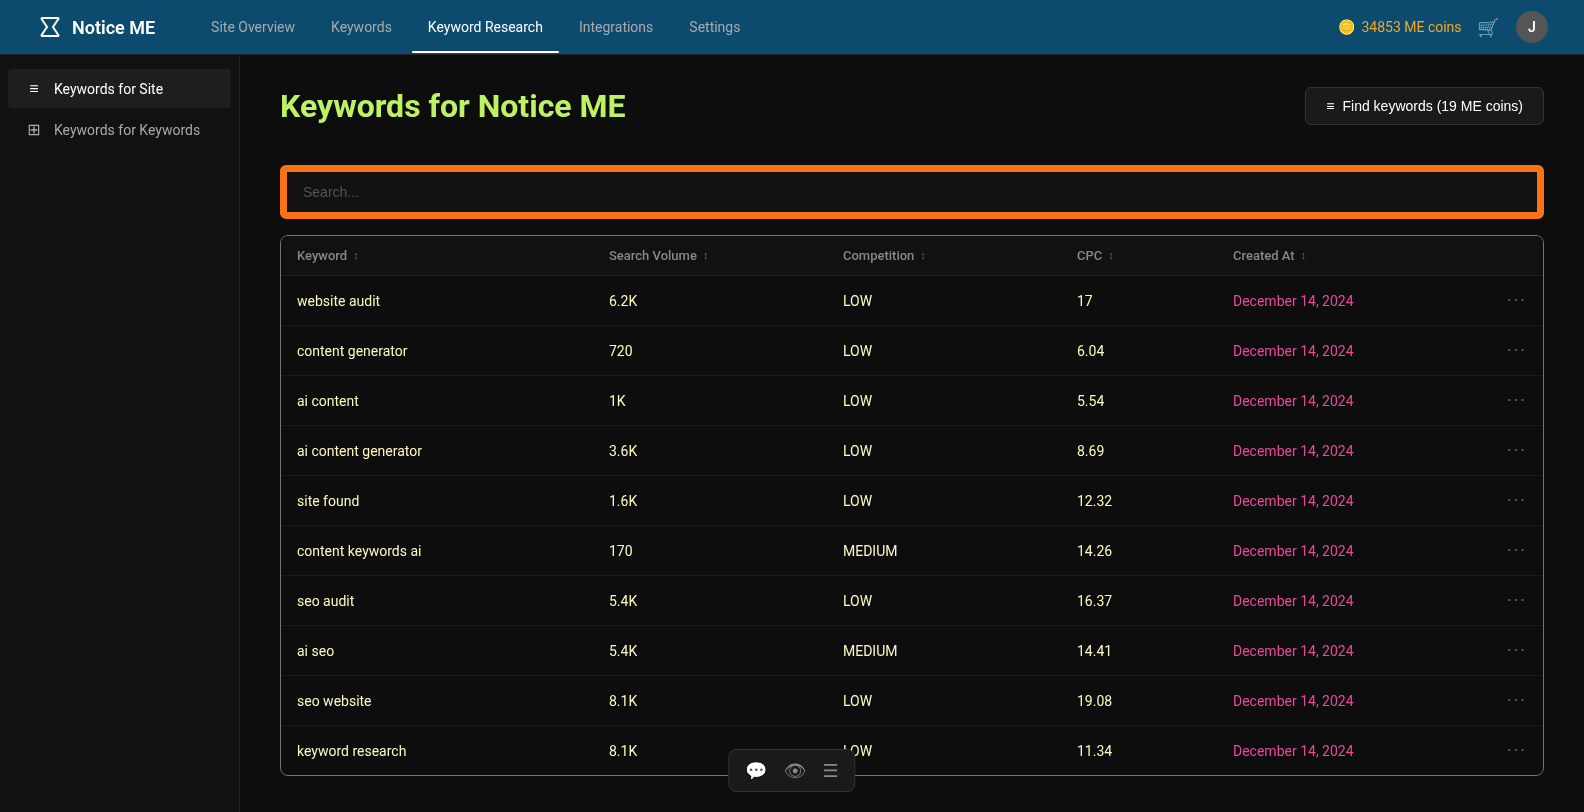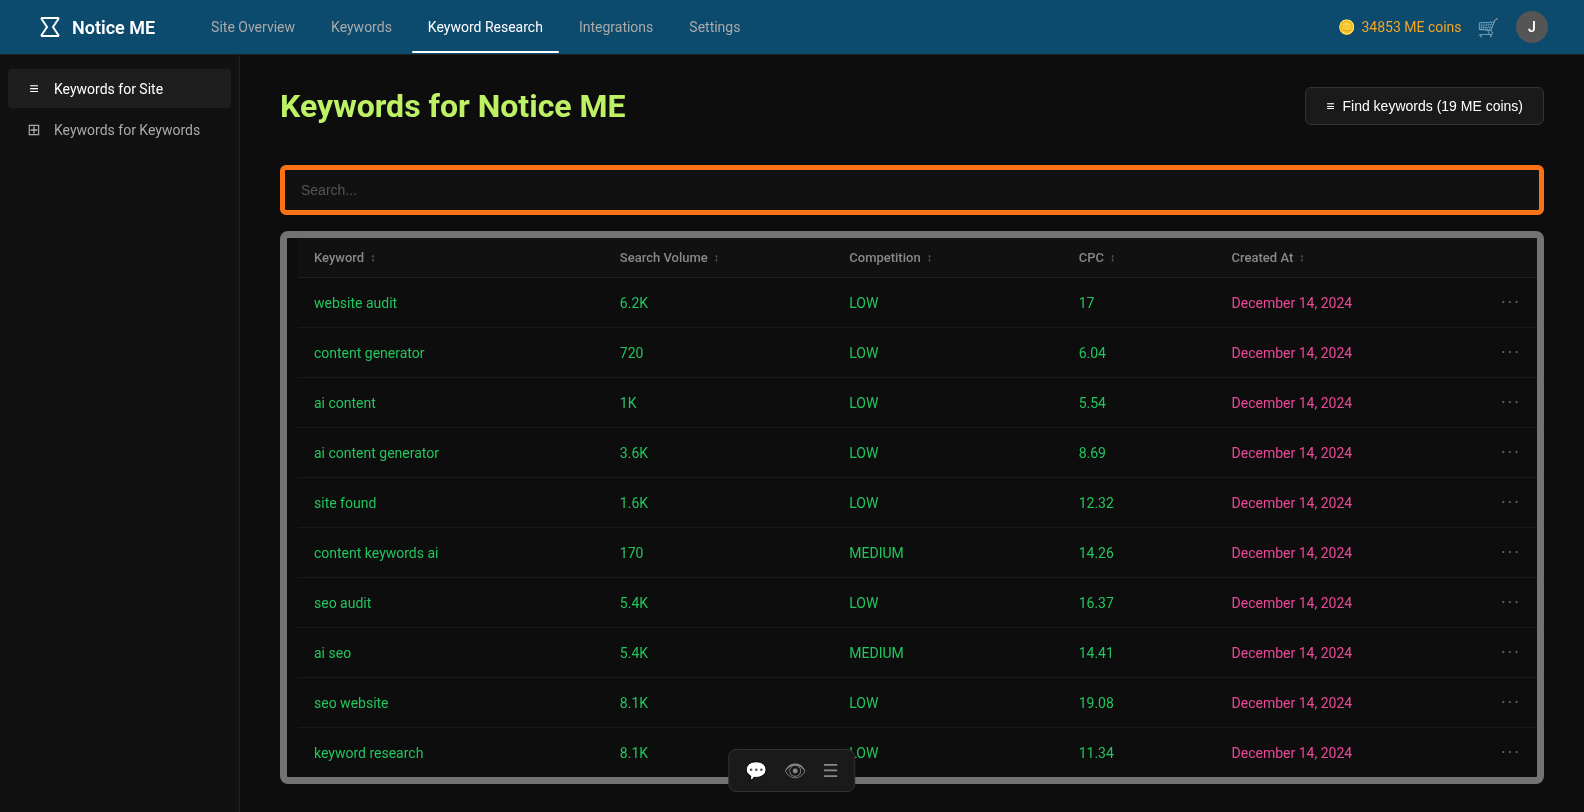--- a/index.html
+++ b/index.html
@@ -173,34 +173,33 @@
     }
 
     
     .search-container {
       margin-bottom: 16px;
     }
     .search-input {
       width: 100%;
       padding: 12px 16px;
       background: #111;
-      border: 5px solid #f97316;
+      border: 7px solid #f97316;
       border-radius: 6px;
       color: #fff;
       font-size: 14px;
       outline: none;
     }
     .search-input::placeholder { color: #555; }
 
     
     .table-container {
-      border: 7px solid #737373;
+      border: 1px solid #737373;
       border-radius: 8px;
       overflow: hidden;
-      padding-left: 11px;
     }
     .table-header {
       display: grid;
       grid-template-columns: 2fr 1.5fr 1.5fr 1fr 1.5fr 60px;
       background: #111;
       border-bottom: 1px solid #222;
       padding: 12px 16px;
     }
     .table-header-cell {
       display: flex;
@@ -216,21 +215,21 @@
     }
     .table-row {
       display: grid;
       grid-template-columns: 2fr 1.5fr 1.5fr 1fr 1.5fr 60px;
       padding: 14px 16px;
       border-bottom: 1px solid #1a1a1a;
       align-items: center;
     }
     .table-row:last-child { border-bottom: none; }
     .table-cell {
-      color: #22c55e;
+      color: #fef9c3;
       font-size: 14px;
     }
     .table-cell.keyword { font-weight: 400; }
     .table-cell.muted { color: #ec4899; }
     .actions-btn {
       display: flex;
       align-items: center;
       justify-content: flex-end;
       color: #666;
       cursor: pointer;

